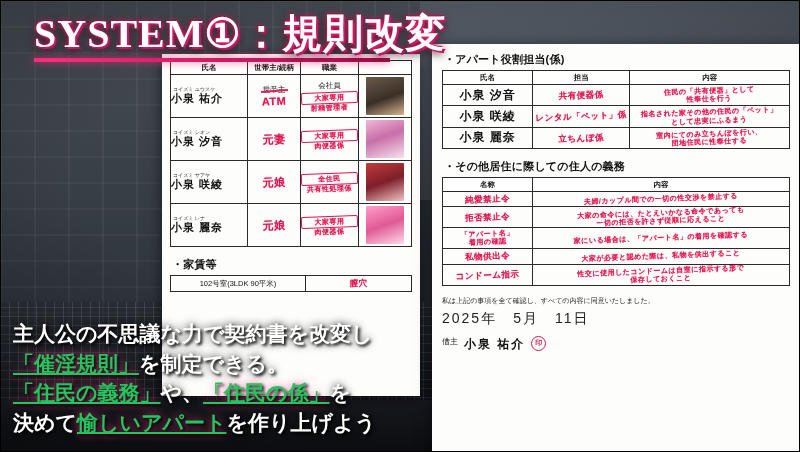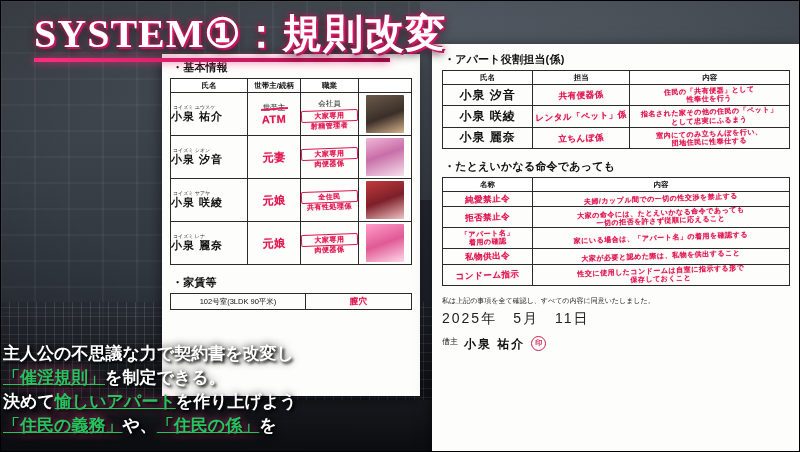--- a/index.html
+++ b/index.html
@@ -127,23 +127,23 @@
   .sign-row{font-size:8px;color:#222;margin-top:8px;display:flex;align-items:flex-start;gap:6px;}
   .sign-name{font-size:12px;font-weight:700;letter-spacing:2px;color:#111;}
   .seal{
     display:inline-block;width:13px;height:13px;border:1.5px solid #d01b4e;border-radius:50%;
     color:#d01b4e;font-size:7px;line-height:11px;text-align:center;font-weight:700;
   }
   .date-line{font-size:14px;color:#222;margin-top:4px;letter-spacing:2px;}
 
   
   .caption{
-    position:absolute;left:3px;bottom:14px;z-index:7;width:410px;
+    position:absolute;left:13px;bottom:14px;z-index:7;width:410px;
     font-weight:700;color:#ffffff;line-height:1.42;
-    font-size:17px;
+    font-size:21px;
     text-shadow:2px 2px 3px rgba(0,0,0,.95), 0 0 8px rgba(0,0,0,.9);
   }
   .caption .pink{color:#22c55e;text-shadow:2px 2px 3px rgba(0,0,0,.95),0 0 9px rgba(255,60,140,.8);text-decoration:underline;}
   .caption .row{white-space:nowrap;}
 
   .frame-border{
     position:absolute;inset:0;border:1px solid #000;pointer-events:none;z-index:20;
   }
 </style>
 </head>
@@ -159,21 +159,20 @@
     <div class="bg-vignette"></div>
   </div>
 
   <div class="title-wrap">
     <div class="title">SYSTEM①：規則改変</div>
     <div class="title-underline"></div>
   </div>
 
   <div class="paper" id="paper-left">
 
-    <div class="sec-title">基本情報</div>
 
     <table>
       <colgroup>
           <col style="width:32%">
           <col style="width:22%">
           <col style="width:24%">
           <col style="width:22%">
         </colgroup>
       <tbody>
           <tr>
@@ -321,21 +320,21 @@
               <span class="hand hand-md">立ちんぼ係</span>
             </td>
         <td>
           <span class="hand hand-sm">室内にてのみ立ちんぼを行い、</span>
           <span class="hand hand-sm">団地住民に性奉仕する</span>
         </td>
       </tr>
     </tbody>
       </table>
 
-    <div class="sec-title" style="margin-top:10px">たとえいかなる命令であっても</div>
+    <div class="sec-title" style="margin-top:10px">その他居住に際しての住人の義務</div>
 
     <table>
       <colgroup>
           <col style="width:26%">
           <col style="width:74%">
         </colgroup>
       <tbody>
           <tr>
         <th>名称</th>
         <th>内容</th>
@@ -397,21 +396,21 @@
       <span class="seal">印</span>
     </div>
   </div>
 
   <div class="caption">
     <div class="row">主人公の不思議な力で契約書を改変し</div>
     <div class="row">
       <span class="pink">「催淫規則」</span><span>を制定できる。</span>
     </div>
     <div class="row">
+      <span class="pink">「住民の義務」</span><span>や、</span><span class="pink">「住民の係」</span><span>を</span>
+    </div>
+    <div class="row">
       <span>決めて</span><span class="pink">愉しいアパート</span><span>を作り上げよう</span>
     </div>
-    <div class="row">
-      <span class="pink">「住民の義務」</span><span>や、</span><span class="pink">「住民の係」</span><span>を</span>
-    </div>
   </div>
 
   <div class="frame-border"></div>
 </div>
 
 </body></html>

